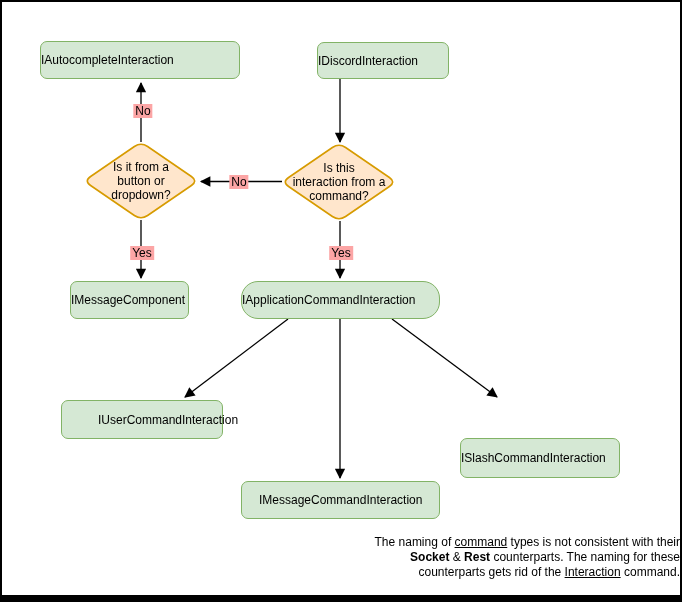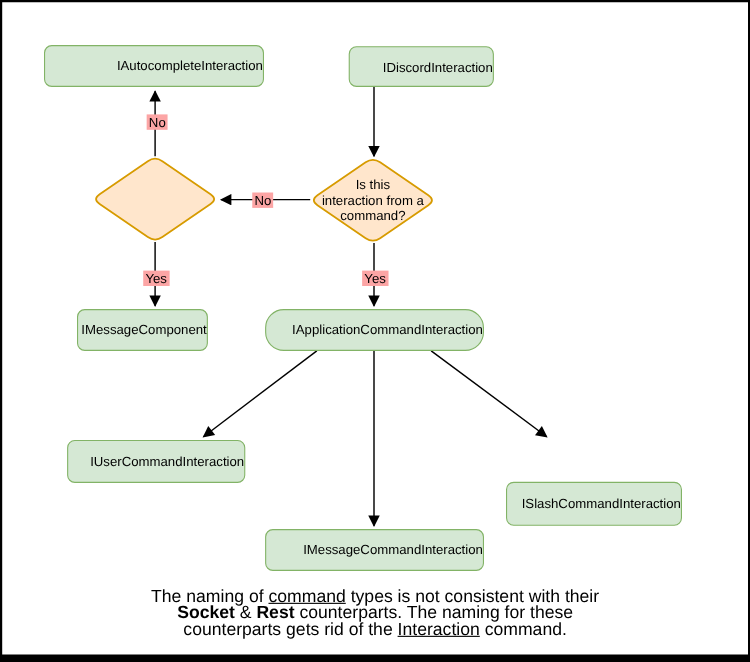--- a/index.html
+++ b/index.html
@@ -42,21 +42,21 @@
     stroke: var(--color-decision-border);
     stroke-width: 1.6;
   }
   .node {
     position: absolute;
     background: var(--color-node-fill);
     border: 1.5px solid var(--color-node-border);
     border-radius: 7px;
     display: flex;
     align-items: center;
-    justify-content: flex-end;
+    justify-content: flex-start;
     font-size: 12px;
     color: var(--color-text);
     text-align: center;
     line-height: 14px;
   }
   .decision-text {
     position: absolute;
     width: 110px;
     font-size: 12px;
     color: var(--color-text);
@@ -72,22 +72,22 @@
     font-size: 12px;
     color: var(--color-text);
     line-height: 14px;
     white-space: nowrap;
   }
   .caption {
     position: absolute;
     left: 0;
     top: 533px;
     width: 678px;
-    text-align: center;
-    font-size: 16px;
+    text-align: right;
+    font-size: 12px;
     line-height: 15px;
     color: var(--color-text);
   }
   .caption .u { text-decoration: underline; }
   .caption .b { font-weight: bold; }
 </style>
 </head>
 <body>
 
 <div class="canvas">
@@ -133,20 +133,25 @@
   </div>
 
   <div class="node" style="left:458px; top:398px; width:160px; height:40px;margin-top:38px;">
     <span>ISlashCommandInteraction</span>
   </div>
 
   <div class="node" style="left:239px; top:479px; width:199px; height:38px;padding-left:17px;">
     <span>IMessageCommandInteraction</span>
   </div>
 
+  <div class="decision-text" style="left:84px; top:158px;">
+    <span class="dline">Is it from a</span>
+    <span class="dline">button or</span>
+    <span class="dline">dropdown?</span>
+  </div>
 
   <div class="decision-text" style="left:282px; top:159px;">
     <span class="dline">Is this</span>
     <span class="dline">interaction from a</span>
     <span class="dline">command?</span>
   </div>
 
   <div class="edge-label" style="left:141px; top:109px;">No</div>
   <div class="edge-label" style="left:237px; top:180px;">No</div>
   <div class="edge-label" style="left:140px; top:251px;">Yes</div>

